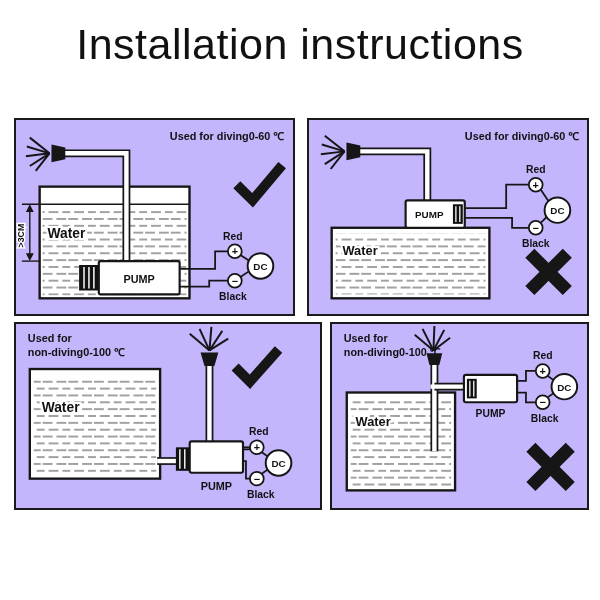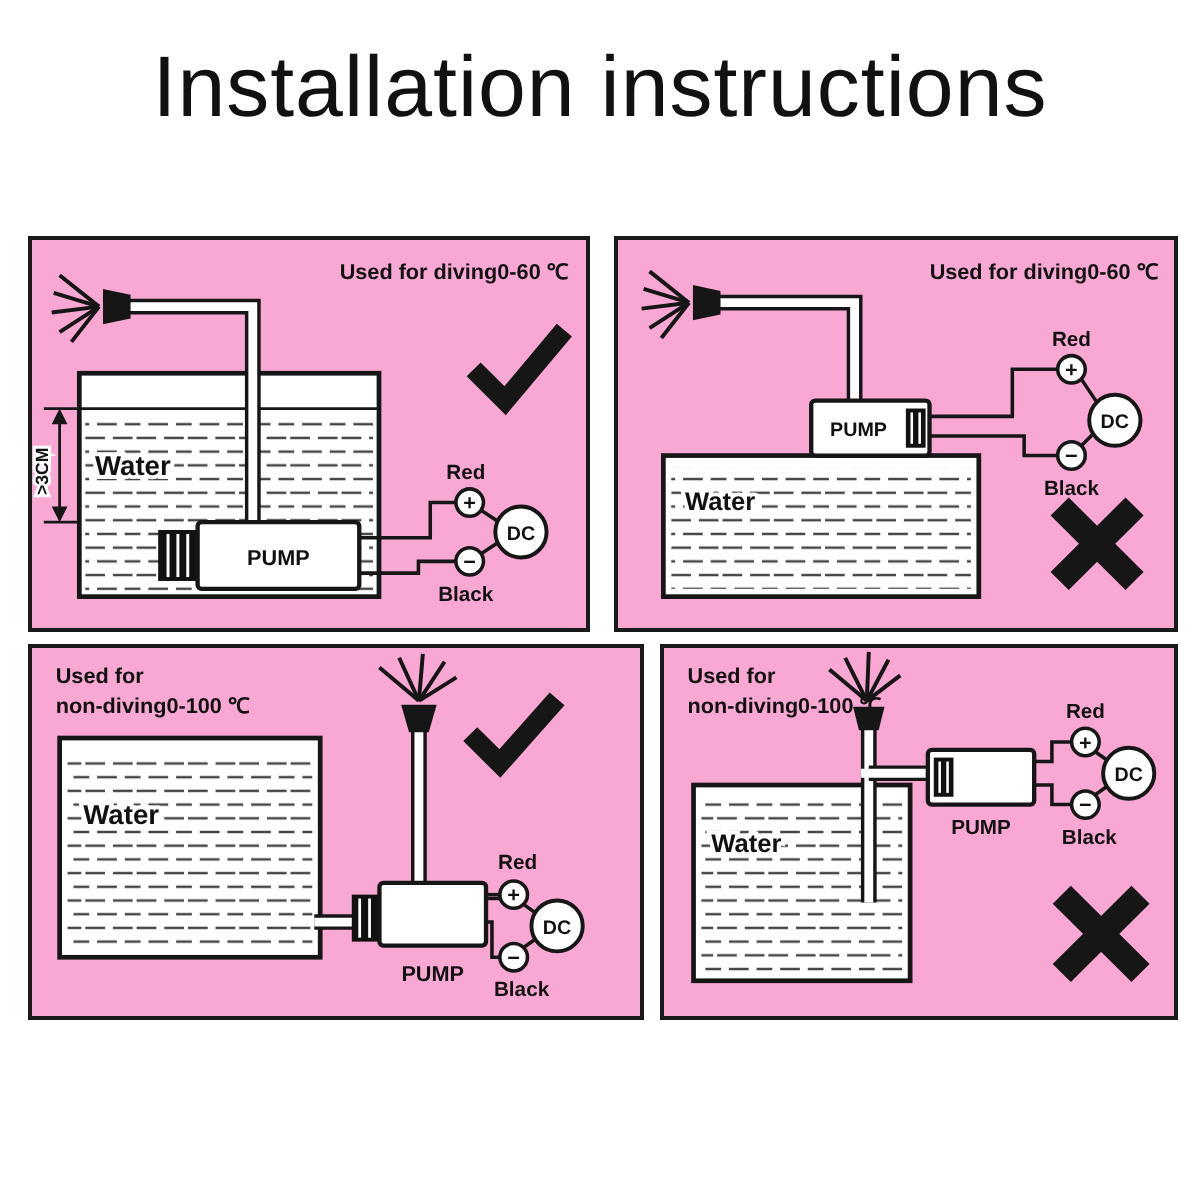--- a/index.html
+++ b/index.html
@@ -1,20 +1,20 @@
 <!DOCTYPE html>
 <html><head>
 <meta charset="utf-8">
 <style>
   html,body{margin:0;padding:0;background:#fff;}
   body{width:600px;height:600px;font-family:"Liberation Sans",sans-serif;color:#111;}
   #stage{position:relative;width:600px;height:600px;background:#fff;overflow:hidden;border-radius:25px;}
   .title{position:absolute;top:20px;left:0;width:100%;text-align:center;
          font-size:43px;font-weight:400;letter-spacing:0.5px;color:#111;}
-  .panel{position:absolute;border:2px solid #1a1a1a;box-sizing:border-box;background:#f9a8d4;}
+  .panel{position:absolute;border:2px solid #1a1a1a;box-sizing:border-box;background:#c4b5fd;}
   #panel-tl{left:14px;top:118px;width:281px;height:198px;}
   #panel-tr{left:307px;top:118px;width:282px;height:198px;}
   #panel-bl{left:14px;top:322px;width:308px;height:188px;}
   #panel-br{left:330px;top:322px;width:259px;height:188px;}
   .panel svg{display:block;width:100%;height:100%;}
   text{fill:#111;}
 </style>
 </head>
 <body>
 

